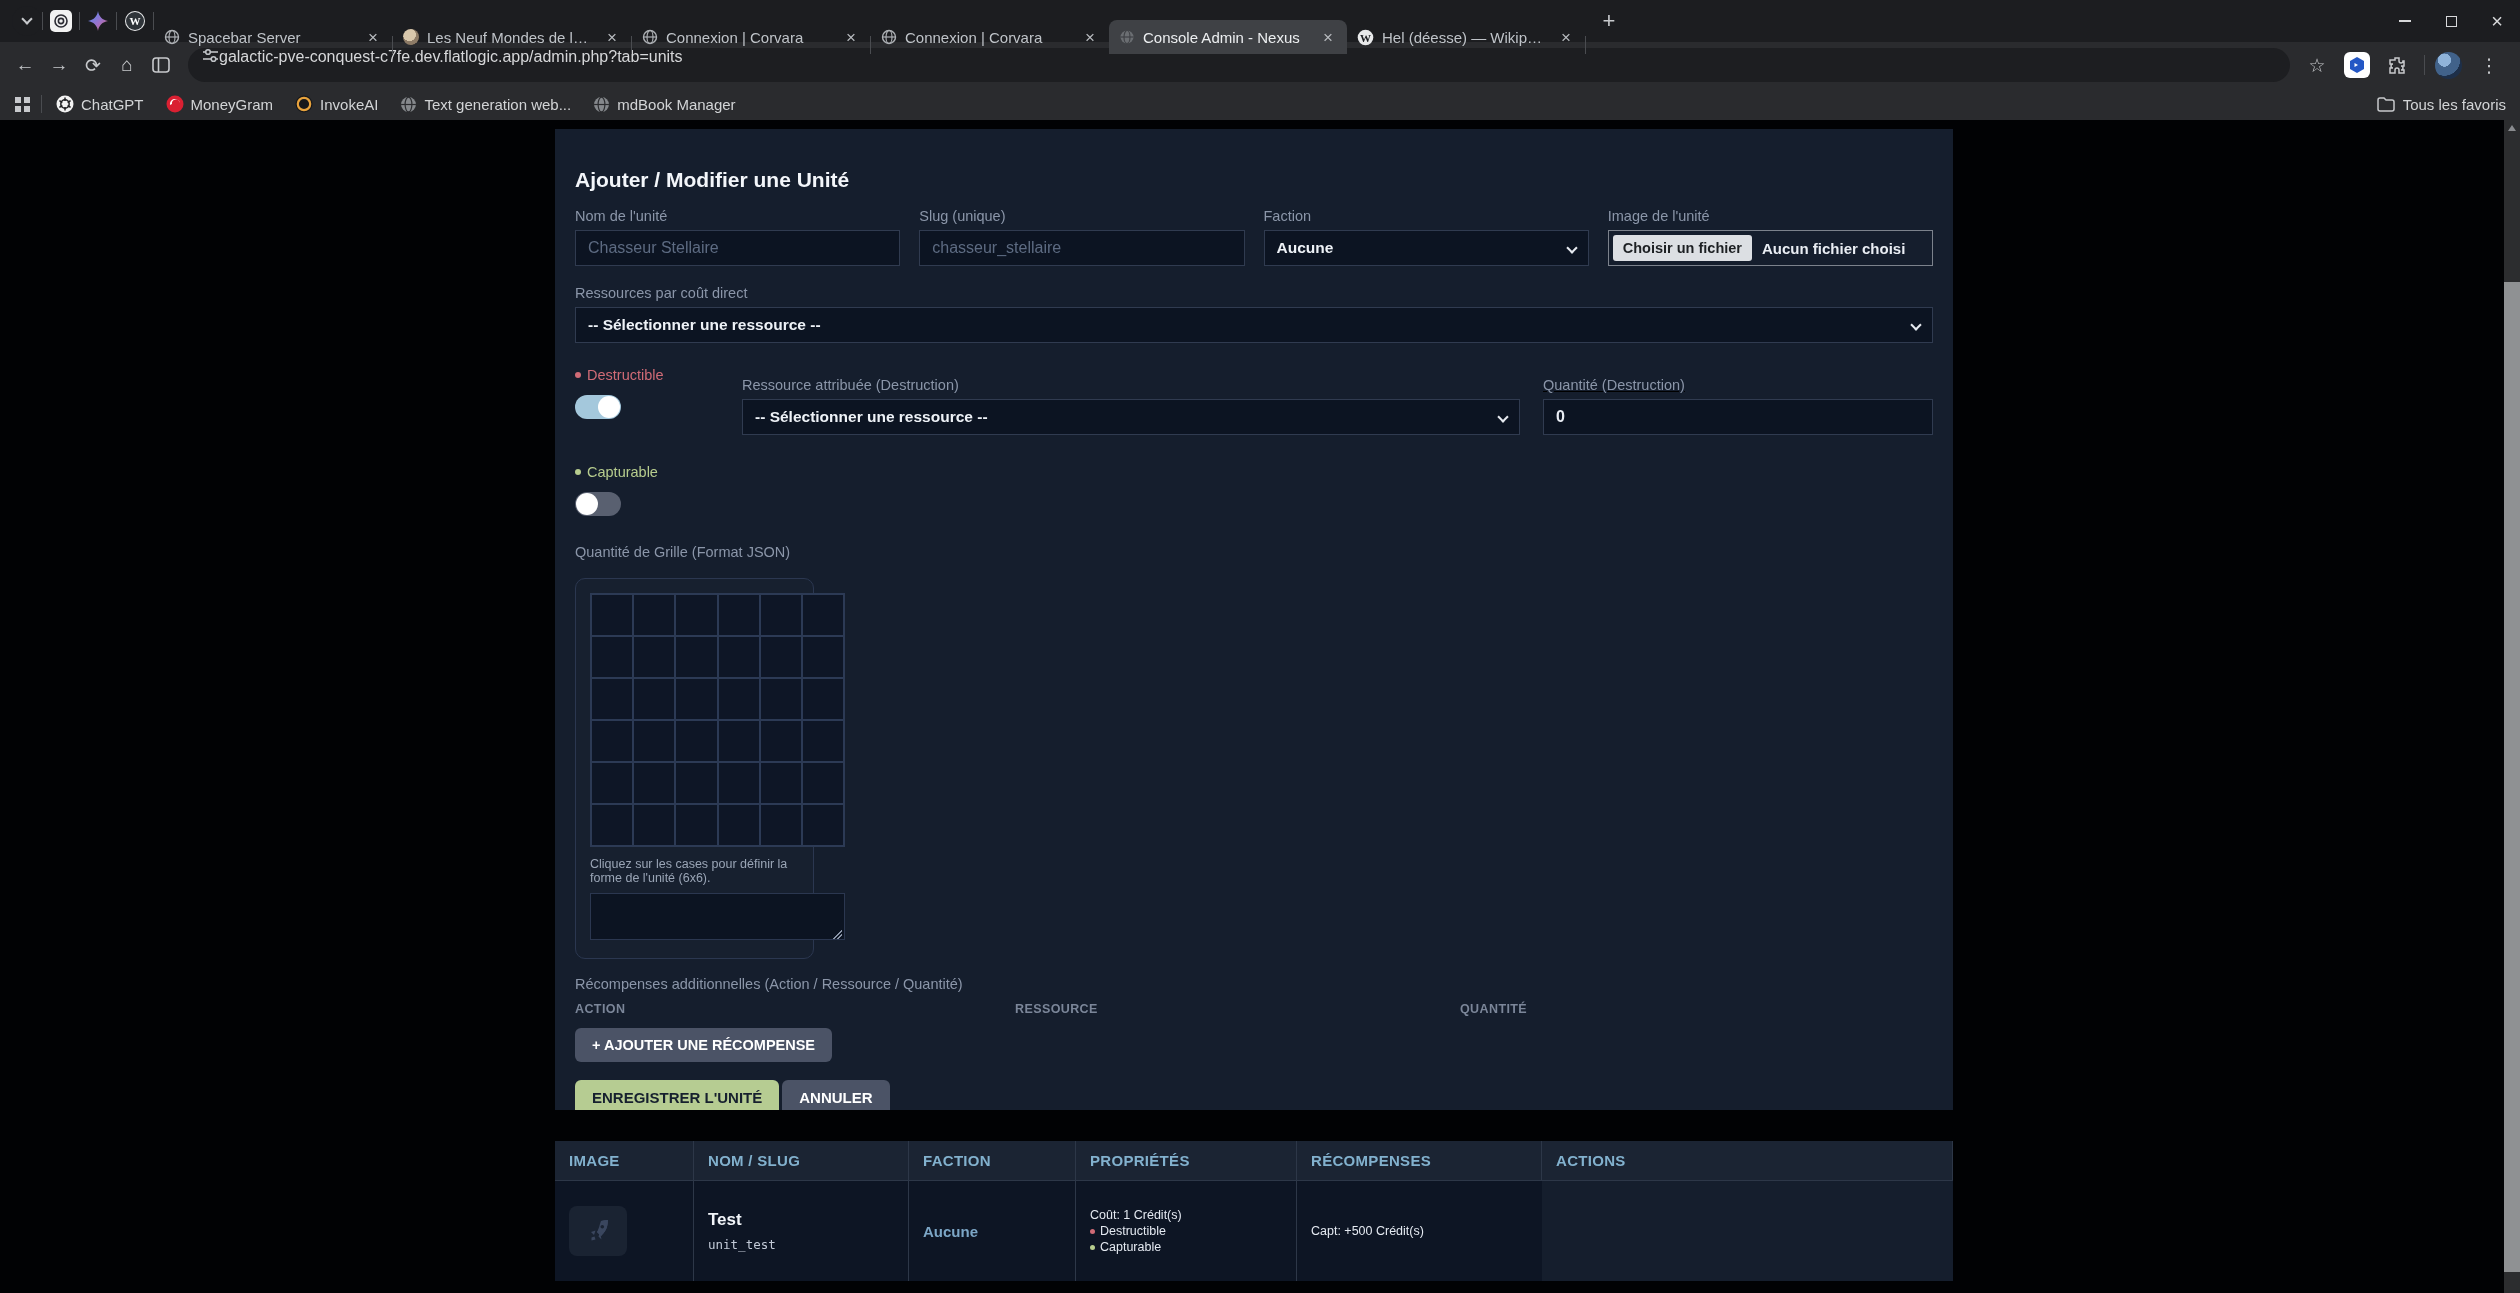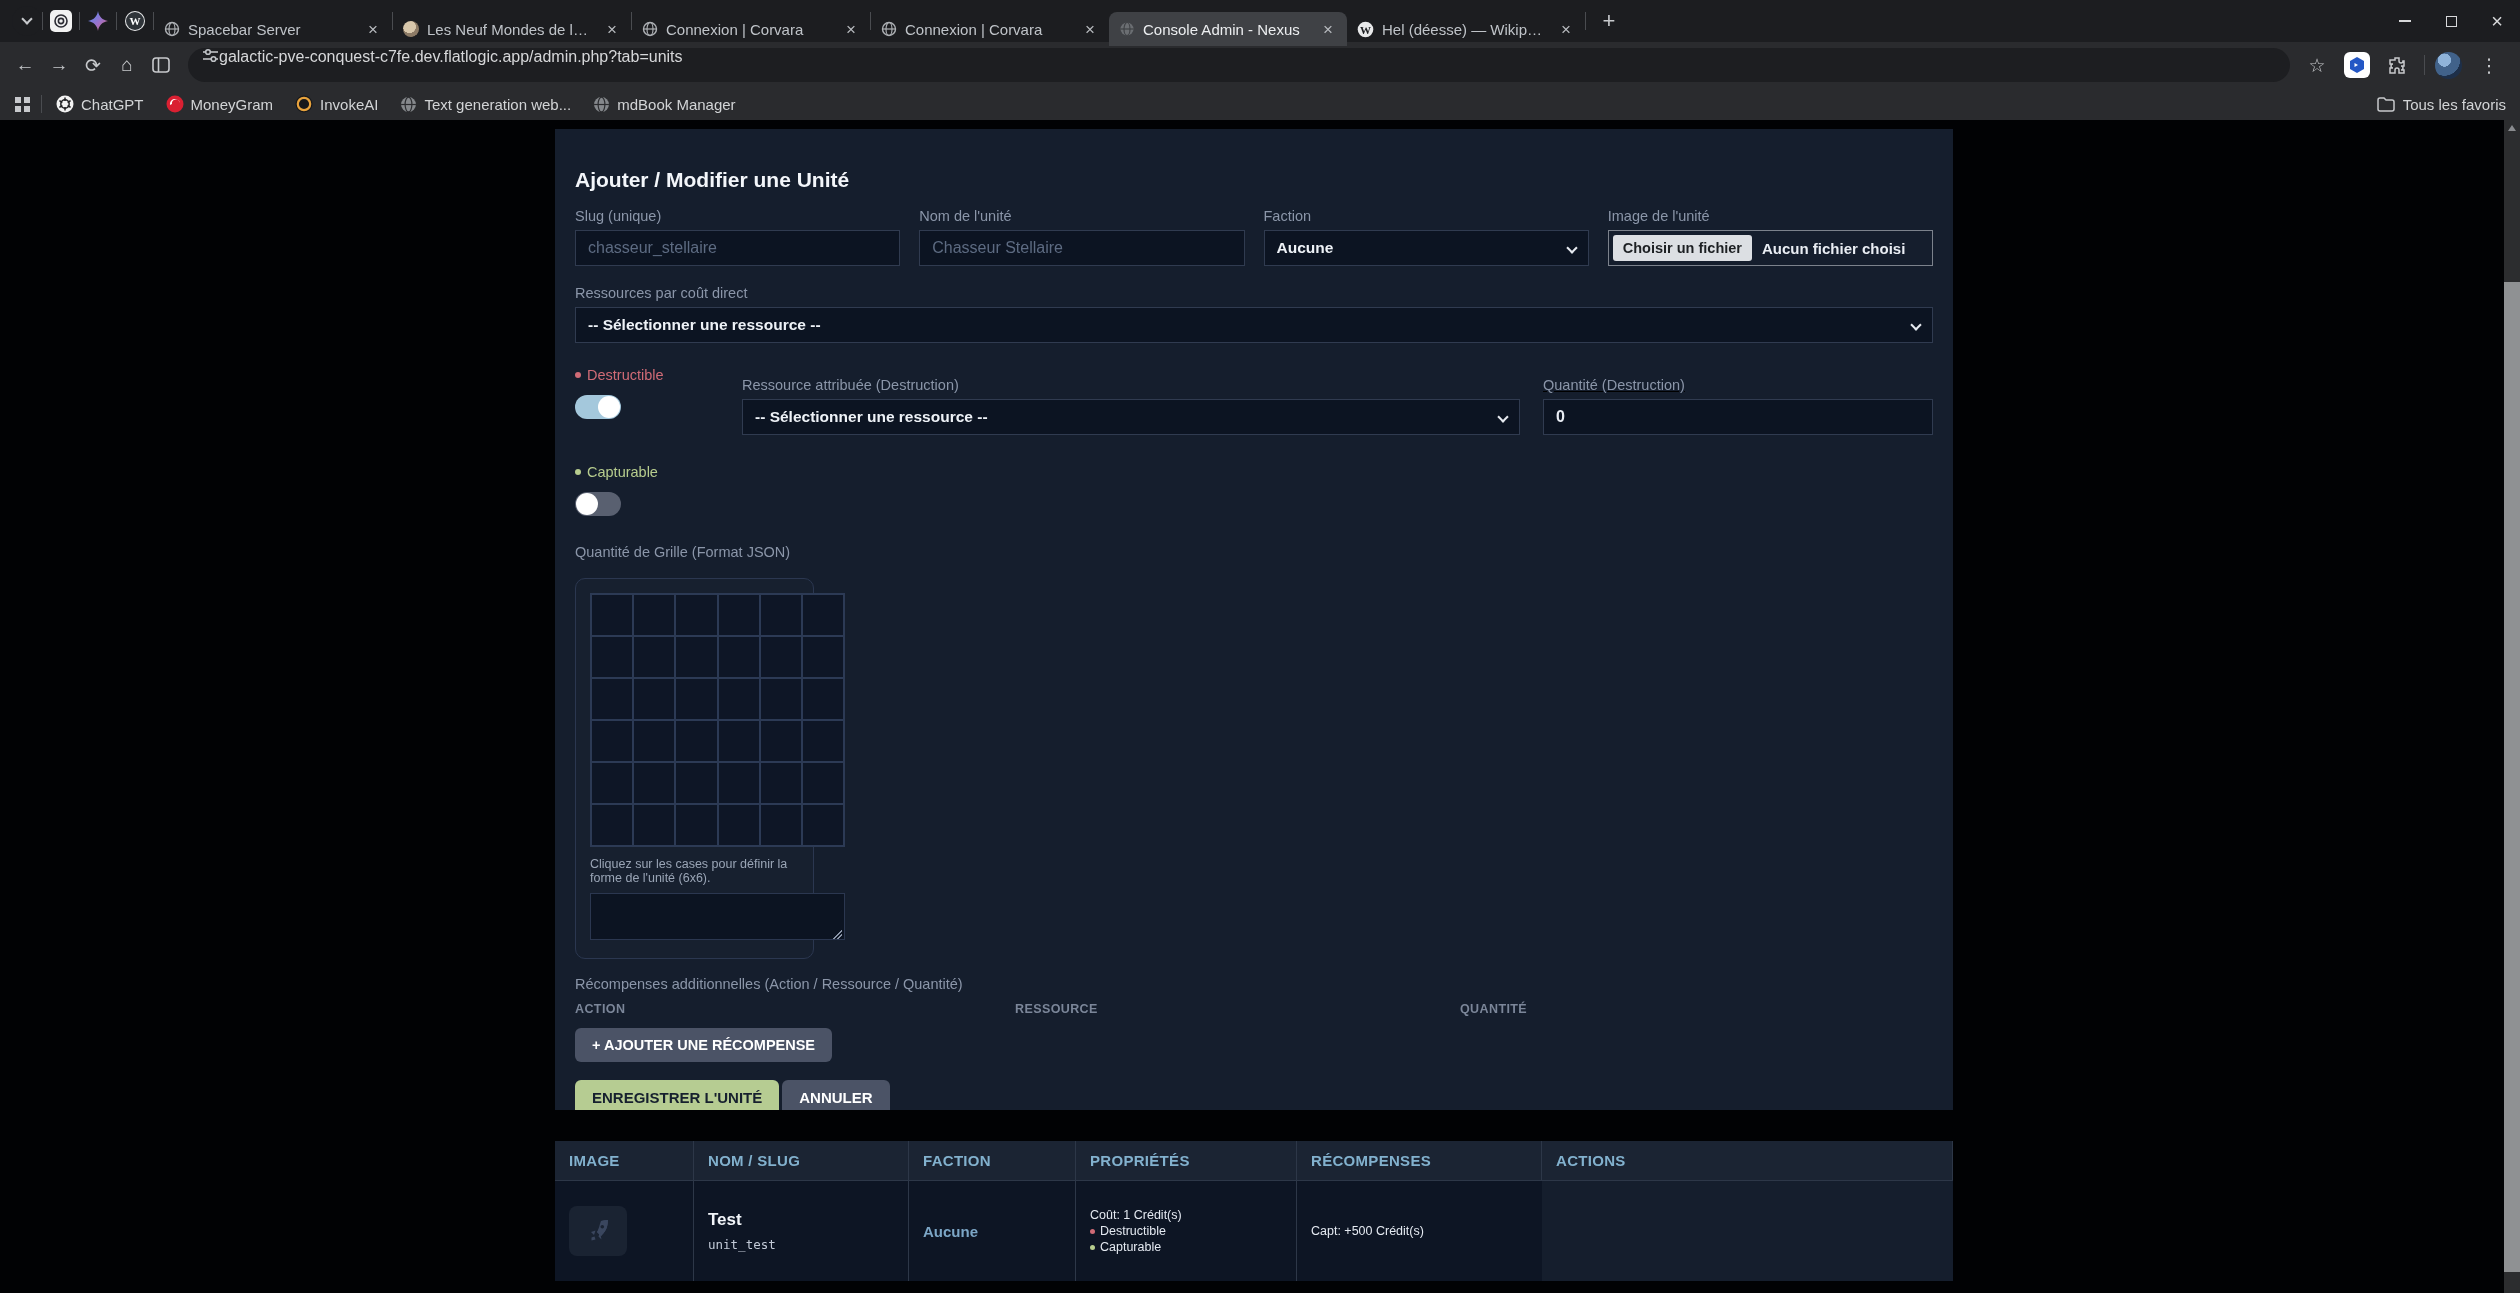--- a/index.html
+++ b/index.html
@@ -8,21 +8,21 @@
 
   
   .titlebar { height:42px; background:#1c1d20; display:flex; align-items:center; position:relative; }
   .tab-search { width:30px; height:30px; margin-left:12px; border:none; background:#1c1d20;
                 border-radius:50%; display:flex; align-items:center; justify-content:center; cursor:pointer; }
   .chev { width:8px; height:8px; border-right:2px solid #c8cacd; border-bottom:2px solid #c8cacd;
           transform:rotate(45deg); margin-top:-4px; }
   .pinned { display:flex; align-items:center; height:100%; }
   .pinned-icon { width:36px; height:34px; display:flex; align-items:center; justify-content:center; cursor:pointer; }
   .tab-sep { width:1px; height:18px; background:#4a4c50; }
-  .tabs { display:flex; align-items:flex-start; height:100%;margin-top:24px; }
+  .tabs { display:flex; align-items:flex-end; height:100%;margin-top:24px; }
   .tab { width:238px; height:34px; display:flex; align-items:center; padding:0 10px; gap:8px;
          color:#bfc3c8; font-size:15px; cursor:pointer; border-radius:8px 8px 0 0; }
   .tab.active { background:#3f4145; color:#eceef0; }
   .tab .tlabel { flex:1; white-space:nowrap; overflow:hidden; text-overflow:ellipsis; }
   .tab .tclose { font-size:17px; color:#b7babe; line-height:1; padding:1px 4px; border-radius:50%; cursor:pointer; }
   .newtab { width:30px; height:30px; border:none; background:transparent; color:#c8cacd; font-size:22px;
             margin-left:8px; cursor:pointer; }
   .win-controls { position:absolute; right:0; top:0; height:42px; display:flex; }
   .win-btn { width:46px; height:42px; display:flex; align-items:center; justify-content:center;
              background:transparent; border:none; cursor:pointer; color:#d7d8da; }
@@ -358,26 +358,26 @@
   </span>
 </div>
 
 <div class="page">
 
   <div class="card form-card">
     <div class="card-title">Ajouter / Modifier une Unité</div>
 
     <div class="row1">
       <div class="fld">
+        <label class="f-label">Nom de l'unité</label>
+        <input class="f-input" placeholder="Chasseur Stellaire" style="">
+      </div>
+      <div class="fld">
         <label class="f-label">Slug (unique)</label>
         <input class="f-input" placeholder="chasseur_stellaire" style="">
-      </div>
-      <div class="fld">
-        <label class="f-label">Nom de l'unité</label>
-        <input class="f-input" placeholder="Chasseur Stellaire" style="">
       </div>
       <div class="fld">
         <label class="f-label">Faction</label>
         <div class="f-select">
           <span class="sel-val">Aucune</span>
           <span class="sel-chev"></span>
         </div>
       </div>
       <div class="fld">
         <label class="f-label">Image de l'unité</label>

